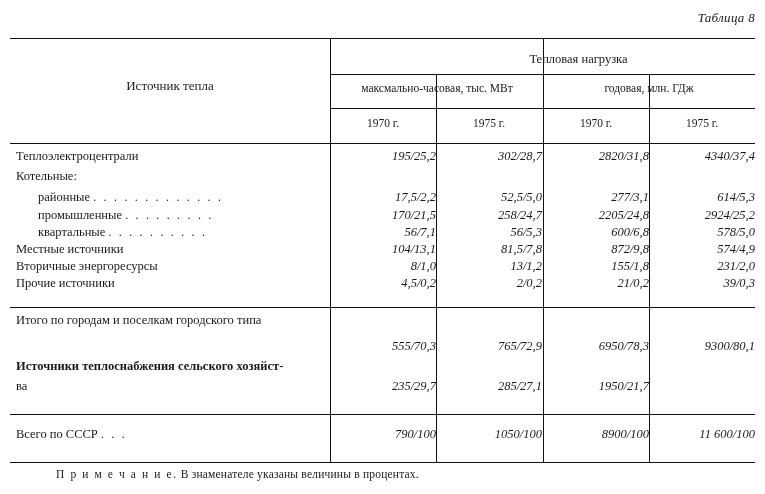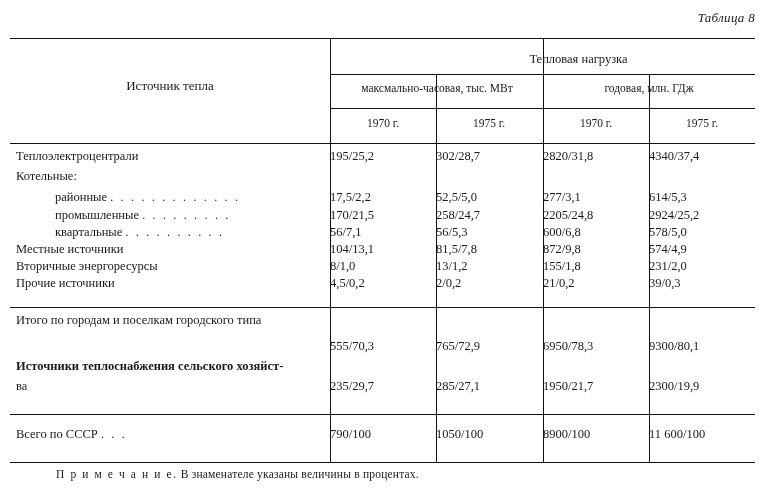--- a/index.html
+++ b/index.html
@@ -145,31 +145,32 @@
     position: relative;
     height: 17px;
     font-size: 12.5px;
   }
   .lbl {
     position: absolute;
     left: 16px;
     white-space: nowrap;
   }
   .lbl.indent {
-    left: 55px;
+    left: 38px;
   }
   .dots {
     letter-spacing: 2.2px;
     font-size: 12px;
   }
   .c {
     position: absolute;
     width: 106px;
-    text-align: left;
+    text-align: right;
     white-space: nowrap;
+    font-style: italic;
   }
   .c1 { left: 330px; }
   .c2 { left: 436px; }
   .c3 { left: 543px; }
   .c4 { left: 649px; }
 
   .note {
     position: absolute;
     left: 56px;
     top: 468px;
@@ -283,21 +284,20 @@
     </div>
 
     <div class="row" style="height:20px;font-weight:bold;">
       <span class="lbl">Источники теплоснабжения сельского хозяйст-</span>
     </div>
     <div class="row" style="height:22px;">
       <span class="lbl">ва</span>
       <span class="c c1">235/29,7</span>
       <span class="c c2">285/27,1</span>
       <span class="c c3">1950/21,7</span>
-      <span class="c c4">2300/19,9</span>
     </div>
 
     <div class="row" style="height:30px; padding-top:26px;">
       <span class="lbl"><span>Всего по СССР</span> <span class="dots">. . .</span></span>
       <span class="c c1">790/100</span>
       <span class="c c2">1050/100</span>
       <span class="c c3">8900/100</span>
       <span class="c c4">11 600/100</span>
     </div>
 

